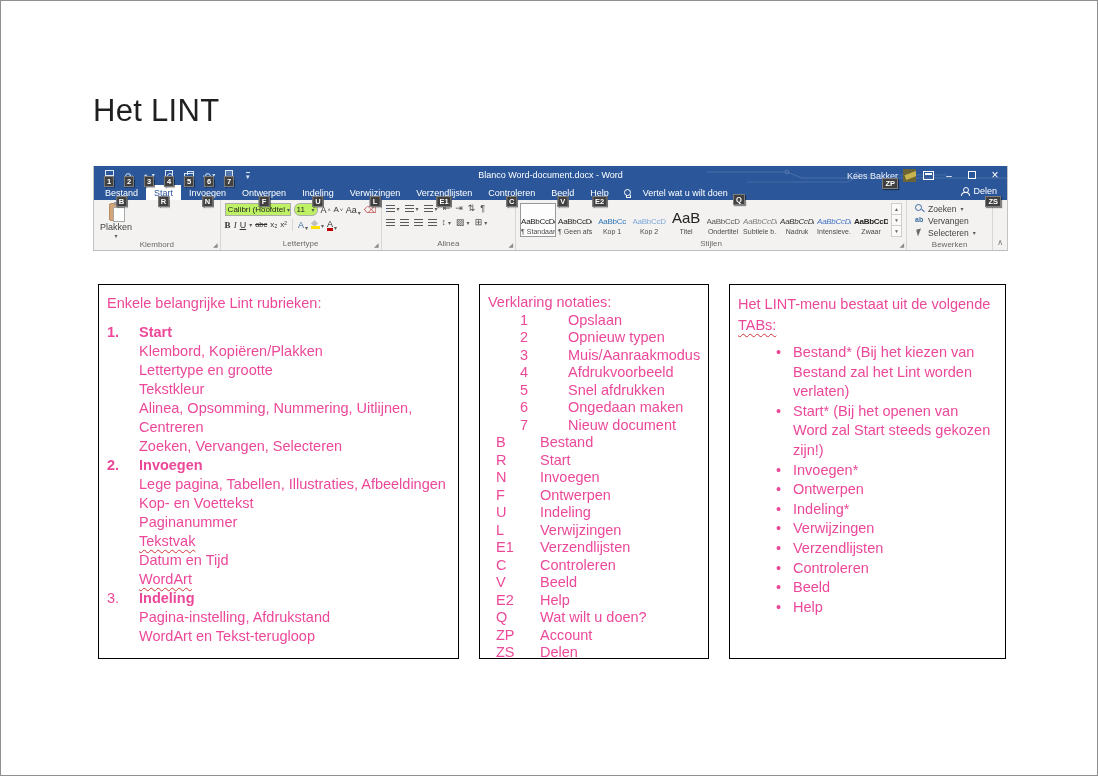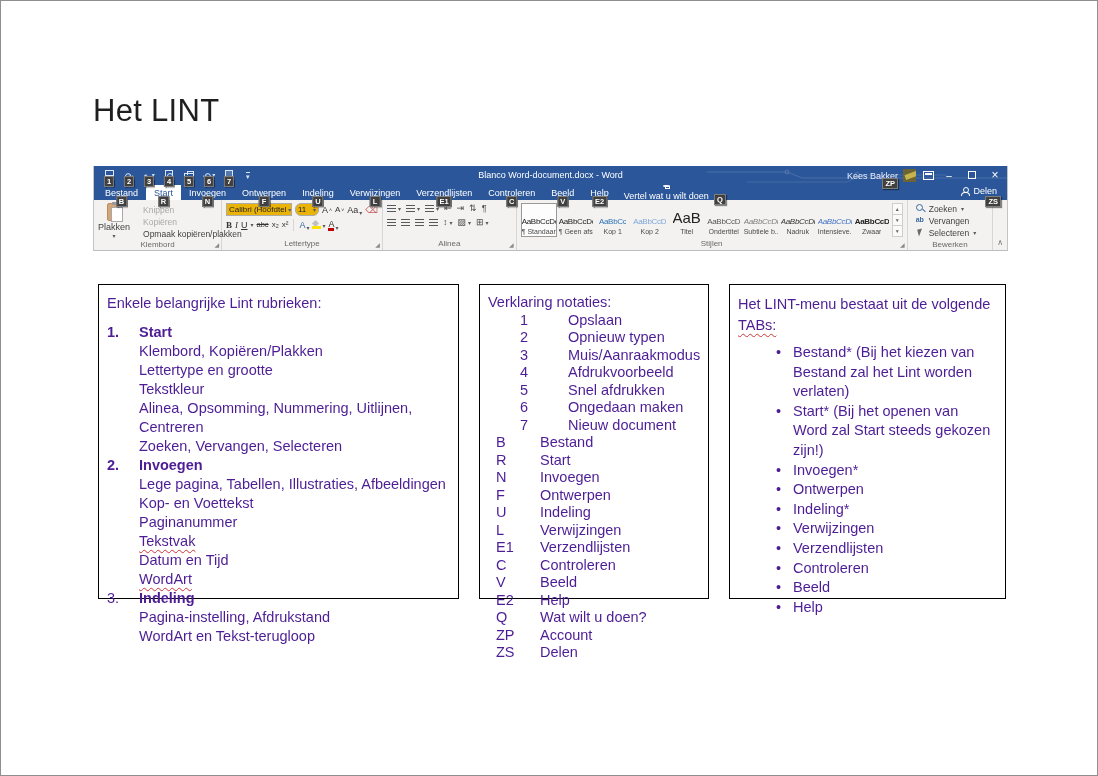--- a/index.html
+++ b/index.html
@@ -56,21 +56,21 @@
 
   .deco { position:absolute; right:0; top:0; z-index:1; pointer-events:none; }
   .ring { position:absolute; left:607px; top:8px; width:26px; height:26px; border:2px solid rgba(222,230,243,.5);
           border-radius:50%; z-index:2; display:flex; align-items:center; justify-content:center;
           color:rgba(222,230,243,.75); font-size:10px; pointer-events:none; }
 
   
   .tab { position:relative; color:#fff; font-size:9px; padding:0 8px; display:flex; align-items:center; cursor:default; }
   .tab.selected { background:#fff; color:#2b579a; }
   .tab .keytip { top:11px; left:50%; transform:translateX(-50%); }
-  .tellme { position:relative; display:flex; align-items:center; gap:4px; color:#fff; font-size:9px; padding:0 7px;flex-direction:column; }
+  .tellme { position:relative; display:flex; align-items:center; gap:12px; color:#fff; font-size:9px; padding:0 7px; }
   .icon-bulb { width:7px; height:7px; border:1px solid #fff; border-radius:50%; position:relative; }
   .icon-bulb::after { content:""; position:absolute; left:1px; bottom:-3px; width:3px; height:2px; border:1px solid #fff; border-top:none; }
   .tellme .keytip { right:-10px; top:9px; }
   .share { position:absolute; right:10px; top:1px; display:flex; align-items:center; gap:4px; color:#fff; font-size:9px; }
   .share .keytip { right:-4px; top:10px; }
   .icon-person { width:8px; height:9px; position:relative; display:inline-block; }
   .icon-person::before { content:""; position:absolute; top:0; left:2px; width:4px; height:4px; border-radius:50%; border:1px solid #fff; }
   .icon-person::after { content:""; position:absolute; bottom:0; left:0; width:7px; height:3px; border:1px solid #fff; border-bottom:none; border-radius:4px 4px 0 0; }
 
   
@@ -90,21 +90,21 @@
   .kb-items { display:flex; flex-direction:column; justify-content:flex-start; gap:1px; padding-top:1px; }
   .kb-row { display:flex; align-items:center; gap:3px; font-size:8.5px; color:#3f3f3f; height:11px; white-space:nowrap; }
   .kb-row.disabled { color:#a9a9a9; }
   .kb-icon { width:10px; text-align:center; font-size:8px; color:#8a8a8a; }
   .kb-row:not(.disabled) .kb-icon { color:#b8860b; }
 
   
   .g-lettertype { width:162px; }
   .g-lettertype .grp-body { flex-direction:column; gap:3px; }
   .ft-row { display:flex; align-items:center; gap:3px; }
-  .combo { display:flex; align-items:center; gap:2px; border:1px solid #ababab; background:#eab308; height:13px; font-size:8px; color:#222; padding:0 2px; white-space:nowrap; overflow:hidden; }
+  .combo { display:flex; align-items:center; gap:2px; border:1px solid #ababab; background:#bef264; height:13px; font-size:8px; color:#222; padding:0 2px; white-space:nowrap; overflow:hidden; }
   .combo .mini-caret { margin-left:auto; }
   .c-font { width:66px; } .c-size { width:24px;border-radius:6px; }
   .tbt { font-size:9px; color:#333; line-height:12px; display:flex; align-items:flex-end; gap:1px; white-space:nowrap; }
   .t-bold { font-weight:700; font-family:"Liberation Serif",serif; }
   .t-italic { font-style:italic; font-family:"Liberation Serif",serif; }
   .t-underline { text-decoration:underline; }
   .t-strike { text-decoration:line-through; font-size:7.5px; }
   .t-effects { color:#3b6aa0; }
   .t-grow { position:relative; } .t-grow sup { font-size:5px; }
   .hl-pen { display:inline-block; width:9px; height:8px; position:relative; }
@@ -147,21 +147,21 @@
   .bw-caret { display:none; font-size:6px; color:#5a5a5a; }
   .bw-row.has-caret .bw-caret { display:inline; }
   .bw-icon { width:9px; height:9px; position:relative; display:inline-block; }
   .bw-icon[data-name="search-icon"]::before { content:""; position:absolute; left:0; top:0; width:5px; height:5px; border:1px solid #3b6aa0; border-radius:50%; }
   .bw-icon[data-name="search-icon"]::after { content:""; position:absolute; left:6px; top:6px; width:4px; height:1px; background:#3b6aa0; transform:rotate(45deg); }
   .bw-icon[data-name="replace-icon"]::before { content:"ab"; position:absolute; left:0; top:0; font-size:7px; color:#3b6aa0; font-weight:700; }
   .bw-icon[data-name="select-icon"]::before { content:""; position:absolute; left:2px; top:1px; width:0; height:0; border-top:7px solid #6a6a6a; border-right:5px solid transparent; transform:rotate(-15deg); }
   .chevcol { width:15px; display:flex; align-items:flex-end; justify-content:center; padding-bottom:3px; color:#777; font-size:8px; border-left:1px solid #d8d5d2; }
 
   
-  .box { position:absolute; top:283px; height:315px; border:1px solid #000; background:#fff; font-size:14.5px; color:#4c1d95; padding:9px 8px; }
+  .box { position:absolute; top:283px; height:375px; border:1px solid #000; background:#fff; font-size:14.5px; color:#ec4899; padding:9px 8px; }
   .box1 { left:97px;  width:361px; line-height:19px; }
   .box2 { left:478px; width:230px; line-height:17.5px; }
   .box3 { left:728px; width:277px; line-height:19.6px; }
   .box1 .box-title { margin-bottom:10px; }
   .box3 .box-title { line-height:20.5px; margin-bottom:8px; }
   .b1row { display:flex; }
   .b1row .marker { width:32px; flex:none; font-weight:700; }
   .b1row .marker.light { font-weight:400; }
   .b1row .heading { font-weight:700; }
   .squiggly { text-decoration:underline; text-decoration-style:wavy; text-decoration-color:#d13438; text-decoration-thickness:1px; text-underline-offset:3px; }
@@ -314,37 +314,20 @@
 
     <div class="rcontent" data-name="ribbon-content">
 
       <div class="grp g-klembord" data-name="group-klembord">
         <div class="grp-body">
           <span class="paste" data-name="paste-button">
             <span class="clipboard" data-name="paste-clipboard-icon"></span>
             <span class="paste-label" data-name="paste-label">Plakken</span>
             <span class="mini-caret" data-name="dropdown-caret">▾</span>
           </span>
-          <span class="kb-items">
-
-              <span class="kb-row disabled" data-name="clipboard-command">
-                <span class="kb-icon" data-name="scissors-icon"></span>
-                <span data-name="command-label">Knippen</span>
-              </span>
-
-              <span class="kb-row disabled" data-name="clipboard-command">
-                <span class="kb-icon" data-name="copy-icon"></span>
-                <span data-name="command-label">Kopiëren</span>
-              </span>
-
-              <span class="kb-row" data-name="clipboard-command">
-                <span class="kb-icon" data-name="format-painter-icon"></span>
-                <span data-name="command-label">Opmaak kopiëren/plakken</span>
-              </span>
-            </span>
         </div>
         <div class="grp-footer">
           <span data-name="group-label">Klembord</span>
           <span class="launcher" data-name="dialog-launcher-icon">◢</span>
         </div>
       </div>
 
       <div class="grp g-lettertype" data-name="group-lettertype">
         <div class="grp-body">
           <div class="ft-row">

